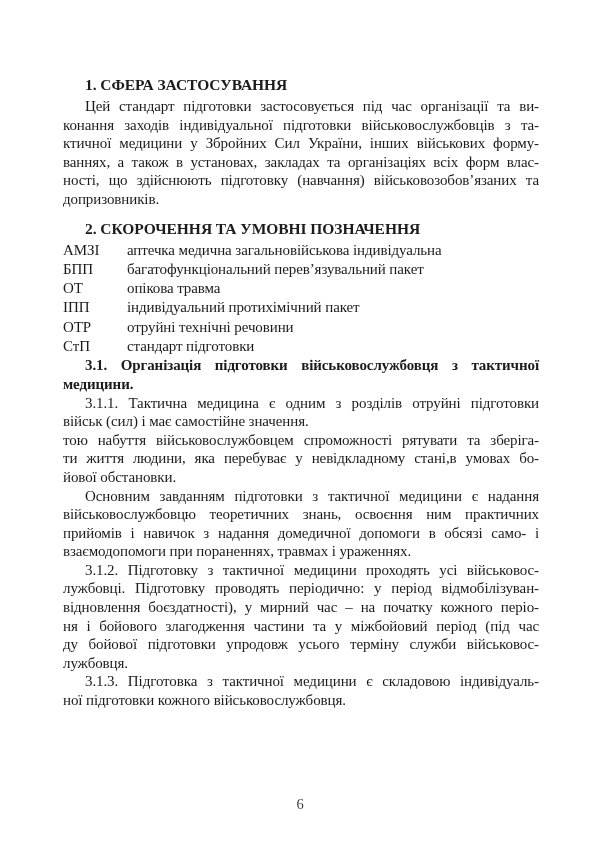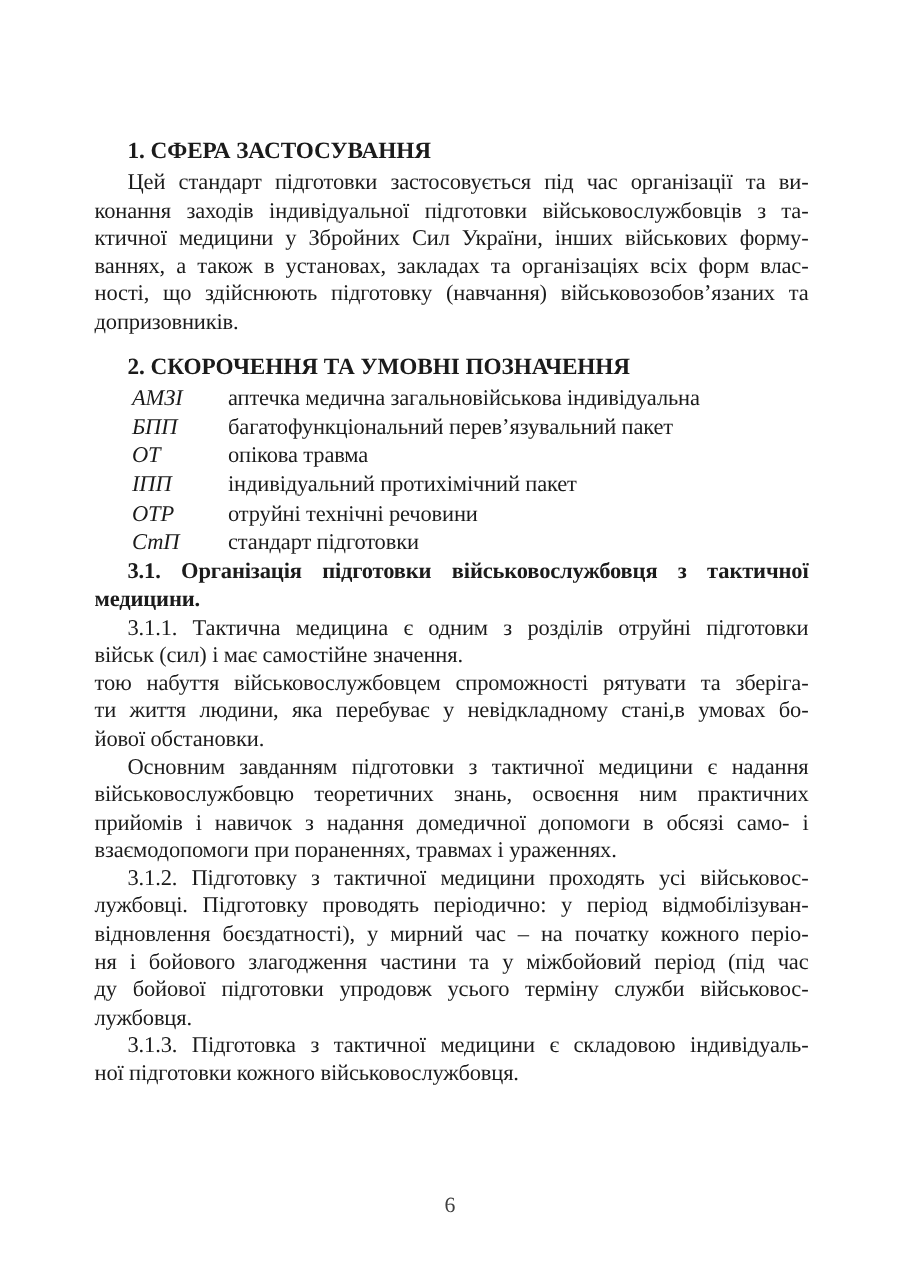--- a/index.html
+++ b/index.html
@@ -25,21 +25,21 @@
   .heading {
     font-size: 15.5px;
     font-weight: bold;
     line-height: 21px;
     letter-spacing: -0.05px;
     margin: 9px 0 2px 0;
     text-indent: 22px;
     white-space: nowrap;
   }
   .heading.first-heading {
-    margin-top: 16px;
+    margin-top: 0;
   }
   .paragraph {
     margin: 0;
   }
   .paragraph.bold .line {
     font-weight: bold;
   }
   .line {
     font-size: 15px;
     line-height: 18.6px;
@@ -57,23 +57,21 @@
     margin: 1px 0 0 0;
   }
   .abbrev-row {
     display: flex;
     font-size: 15px;
     line-height: 19.3px;
     letter-spacing: -0.1px;
   }
   .abbrev-term {
     flex: 0 0 auto;
-    margin-left: 25px;
     width: 64px;
-    font-style: italic;
   }
   .abbrev-definition {
     flex: 1;
   }
   .page-number {
     position: absolute;
     left: 0;
     right: 0;
     top: 796px;
     text-align: center;

